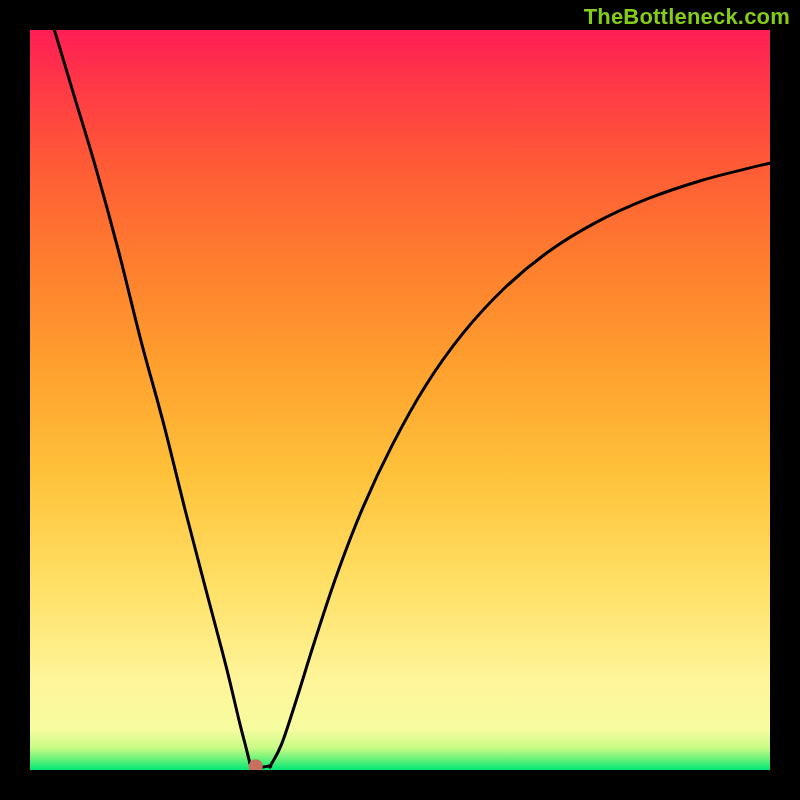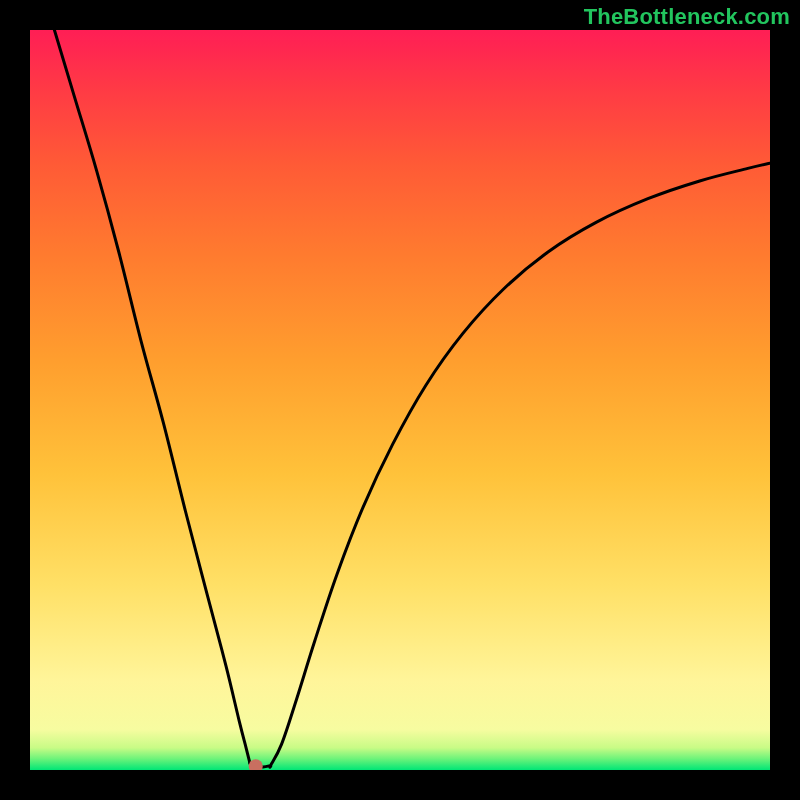--- a/index.html
+++ b/index.html
@@ -25,21 +25,21 @@
     width: 740px;
     height: 740px;
   }
   .watermark {
     position: absolute;
     top: 4px;
     right: 10px;
     font-family: Arial, Helvetica, sans-serif;
     font-size: 22px;
     font-weight: 600;
-    color: #22c55e;
+    color: #84cc16;
     letter-spacing: 0.2px;
     user-select: none;
   }
   svg {
     display: block;
   }
 </style>
 </head>
 <body>
 

